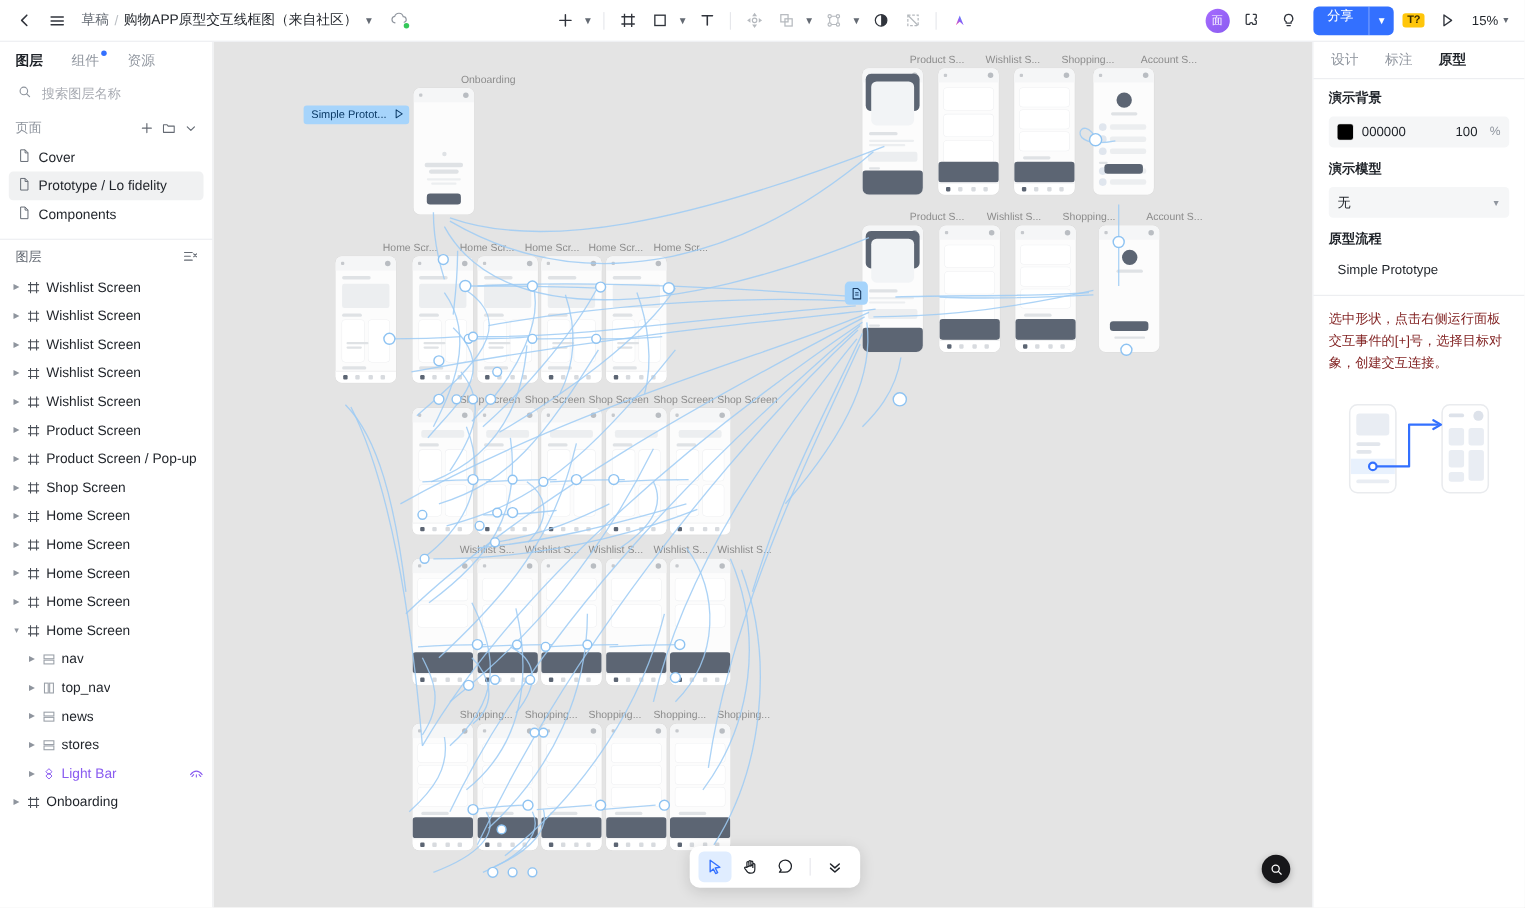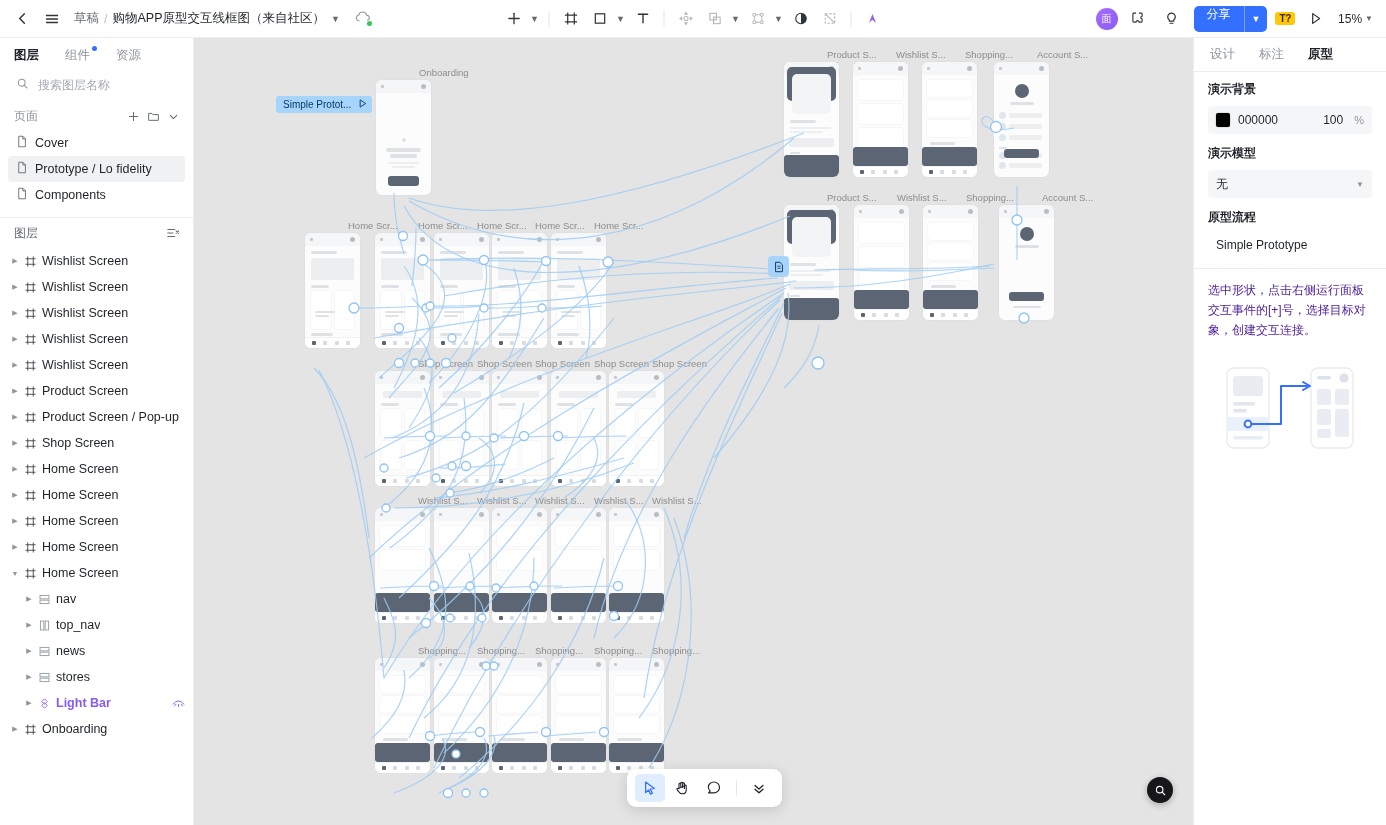--- a/index.html
+++ b/index.html
@@ -120,21 +120,21 @@
   .layer-row {
     display: flex; align-items: center; height: 26px; padding-right: 8px;
     cursor: pointer; font-size: 12.5px; color: #1f2329; position: relative;
   }
   .lr-arrow {
     width: 14px; display: flex; align-items: center; justify-content: center;
     color: #8f959e; font-size: 7px; flex: 0 0 14px;
   }
   .lr-ic { width: 17px; display: flex; align-items: center; justify-content: center; flex: 0 0 17px; }
   .lr-lbl { margin-left: 3px; white-space: nowrap; overflow: hidden; text-overflow: ellipsis; }
-  .layer-row.comp .lr-lbl { color: #8a5cf0; font-weight: bold; }
+  .layer-row.comp .lr-lbl { color: #8a5cf0; }
   .layer-row.comp .lr-ic { color: #8a5cf0; }
   .eye-off { margin-left: auto; color: #8a5cf0; display: flex; align-items: center; }
 
   
   .canvas {
     position: absolute; top: 38px; left: 194px; width: 999px; height: 787px;
     background: #e4e4e4; overflow: hidden;
   }
   .frame-lbl {
     position: absolute; font-size: 9.5px; color: #8c8c8c;
@@ -204,21 +204,21 @@
   .hexv { font-size: 12px; color: #1f2329; flex: 1; }
   .opac { font-size: 12px; color: #1f2329; }
   .opac-u { font-size: 11px; color: #8f959e; margin-left: 3px; }
   .select-row {
     display: flex; align-items: center; height: 28px; background: #f5f6f7;
     border-radius: 4px; padding: 0 8px; cursor: pointer;
   }
   .select-row span:first-child { flex: 1; font-size: 12px; color: #1f2329; }
   .flow-name { font-size: 12px; color: #1f2329; padding: 4px 8px; }
   .rp-div { height: 1px; background: #ebedf0; margin: 10px 0 0; }
-  .hint-txt { padding: 12px 14px 0; font-size: 12px; line-height: 1.65; color: #4c1d95; }
+  .hint-txt { padding: 12px 14px 0; font-size: 12px; line-height: 1.65; color: #7f1d1d; }
   .hint-img { display: flex; justify-content: center; padding-top: 22px; }
 </style>
 </head>
 <body>
 
 <div class="app">
 
   <div class="topbar">
     <div class="tb-left">
       <div class="ic-btn">

